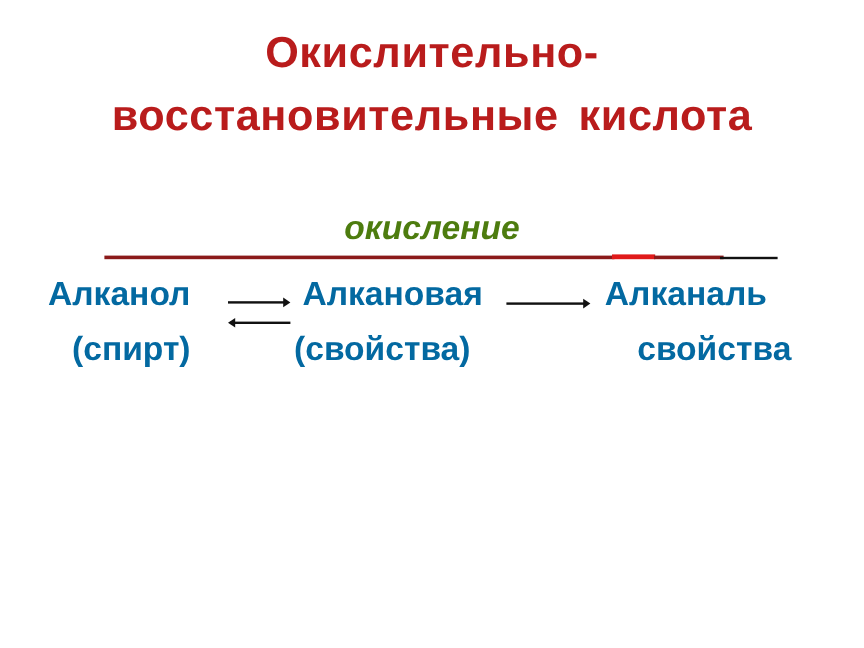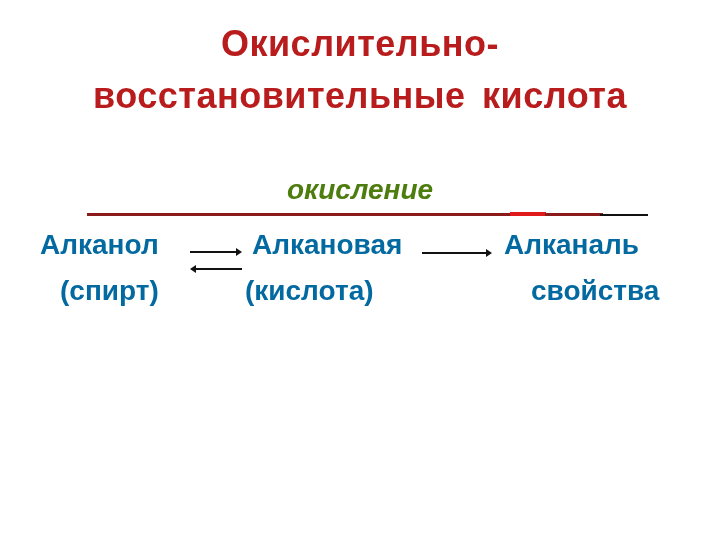--- a/index.html
+++ b/index.html
@@ -57,19 +57,19 @@
   <div class="line dark2"></div>
   <div class="line black"></div>
 
   <div class="word" style="left:40px; top:231px;">Алканол</div>
   <div class="word" style="left:60px; top:277px;">(спирт)</div>
 
   <div class="arrow right" style="left:190px; top:251px; width:50px;"></div>
   <div class="arrow left" style="left:192px; top:268px; width:50px;"></div>
 
   <div class="word" style="left:252px; top:231px;">Алкановая</div>
-  <div class="word" style="left:245px; top:277px;">(кислота)</div>
+  <div class="word" style="left:245px; top:277px;">(свойства)</div>
 
   <div class="arrow right" style="left:422px; top:252px; width:68px;"></div>
 
   <div class="word" style="left:504px; top:231px;">Алканаль</div>
   <div class="word" style="left:531px; top:277px;">свойства</div>
 </div>
 
 </body></html>

